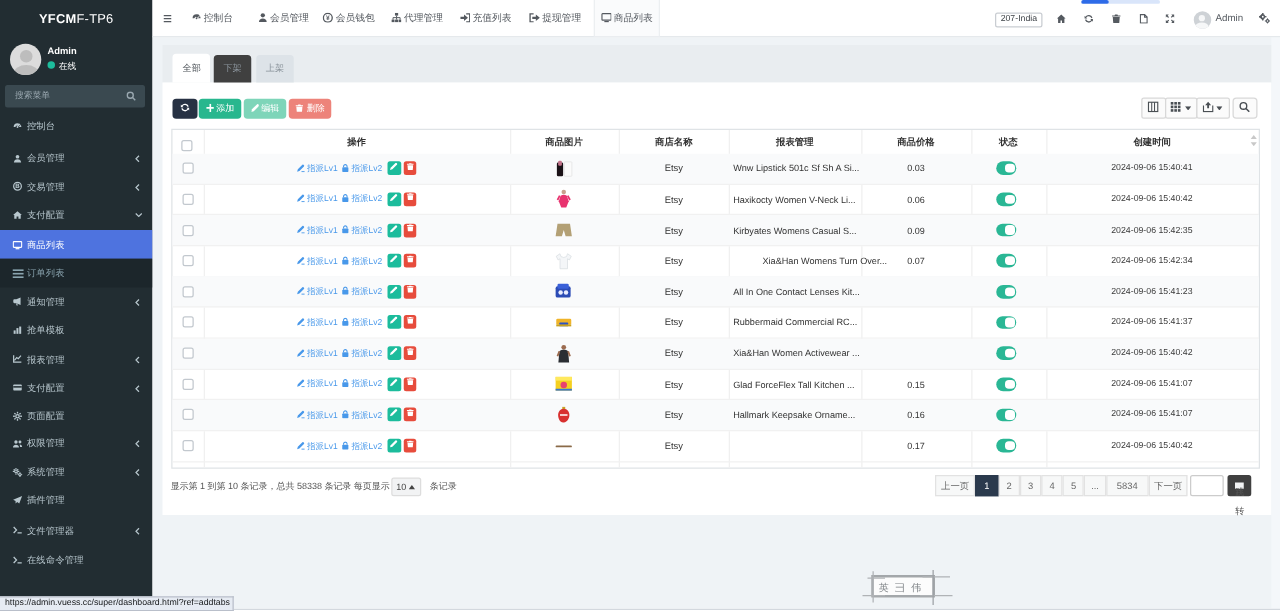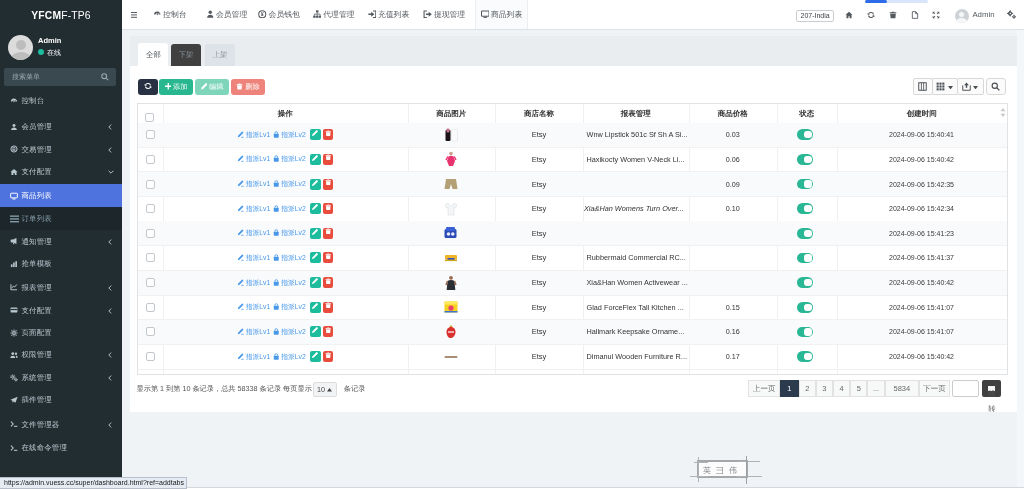--- a/index.html
+++ b/index.html
@@ -479,20 +479,21 @@
     <span style="display:inline-block;width:10.5px;height:11px;border-radius:2px;background:#e74c3c;margin-left:2px;text-align:center;line-height:10px;"><svg width="6.5" height="6.5" viewBox="0 0 12 12">
           <path d="M4.5 1h3l.5 1H11v1.3H1V2h3zM1.8 4h8.4l-.6 7H2.4z" fill="#fff"></path>
         </svg></span>
   </div>
   <div class="cc" style="left:269.5px;width:87.5px;">
       <svg width="16" height="16" viewBox="0 0 16 16">
         <path d="M3 3h10l1.5 10H9.5L8 8 6.5 13H1.5z" fill="#b3a075"></path>
       </svg>
     </div>
   <div class="cc" style="left:357px;width:88px;font-size:7.5px;">Etsy</div>
+  <div class="cc" style="left:445px;width:105.7px;justify-content:flex-start;padding-left:3.5px;white-space:nowrap;overflow:hidden;font-size:7.3px;">Kirbyates Womens Casual S...</div>
   <div class="cc" style="left:550.7px;width:88.1px;font-size:7.2px;">0.09</div>
   <div class="cc" style="left:638.8px;width:59.7px;">
       <span class="tog"></span>
     </div>
   <div class="cc" style="left:698.5px;width:170px;font-size:7px;color:#3a3a3a;">2024-09-06 15:42:35</div>
 </div>
 <div class="row" style="top:196.75px;">
   <div class="cc" style="left:0px;width:25px;">
       <span class="cb"></span>
     </div>
@@ -511,22 +512,22 @@
     <span style="display:inline-block;width:10.5px;height:11px;border-radius:2px;background:#e74c3c;margin-left:2px;text-align:center;line-height:10px;"><svg width="6.5" height="6.5" viewBox="0 0 12 12">
           <path d="M4.5 1h3l.5 1H11v1.3H1V2h3zM1.8 4h8.4l-.6 7H2.4z" fill="#fff"></path>
         </svg></span>
   </div>
   <div class="cc" style="left:269.5px;width:87.5px;">
       <svg width="16" height="16" viewBox="0 0 16 16">
         <path d="M5 2 2 4l1.5 3L5 6v8h6V6l1.5 1L14 4l-3-2a3 3 0 0 1-6 0z" fill="#f4f6f8" stroke="#d8dde2" stroke-width="0.6"></path>
       </svg>
     </div>
   <div class="cc" style="left:357px;width:88px;font-size:7.5px;">Etsy</div>
-  <div class="cc" style="left:445px;width:105.7px;justify-content:flex-start;padding-left:1px;white-space:nowrap;overflow:hidden;font-size:7.3px;font-style:italic;">Xia&amp;Han Womens Turn Over...</div>
-  <div class="cc" style="left:550.7px;width:88.1px;font-size:7.2px;">0.10</div>
+  <div class="cc" style="left:471px;width:105.7px;justify-content:flex-start;padding-left:1px;white-space:nowrap;overflow:hidden;font-size:7.3px;">Xia&amp;Han Womens Turn Over...</div>
+  <div class="cc" style="left:550.7px;width:88.1px;font-size:7.2px;">0.07</div>
   <div class="cc" style="left:638.8px;width:59.7px;">
       <span class="tog"></span>
     </div>
   <div class="cc" style="left:698.5px;width:170px;font-size:7px;color:#3a3a3a;">2024-09-06 15:42:34</div>
 </div>
 <div class="row odd" style="top:221.39999999999998px;">
   <div class="cc" style="left:0px;width:25px;">
       <span class="cb"></span>
     </div>
   <div class="cc" style="left:25px;width:244.5px;">
@@ -547,20 +548,21 @@
   </div>
   <div class="cc" style="left:269.5px;width:87.5px;">
       <svg width="16" height="16" viewBox="0 0 16 16">
         <rect x="1.5" y="4" width="12" height="9" rx="1.5" fill="#2b4bb5"></rect>
         <rect x="3" y="2" width="9" height="4" rx="1" fill="#3a60d8"></rect>
         <circle cx="5.5" cy="9" r="1.8" fill="#e8ecff"></circle>
         <circle cx="9.8" cy="9" r="1.8" fill="#e8ecff"></circle>
       </svg>
     </div>
   <div class="cc" style="left:357px;width:88px;font-size:7.5px;">Etsy</div>
+  <div class="cc" style="left:445px;width:105.7px;justify-content:flex-start;padding-left:3.5px;white-space:nowrap;overflow:hidden;font-size:7.3px;">All In One Contact Lenses Kit...</div>
   <div class="cc" style="left:638.8px;width:59.7px;">
       <span class="tog"></span>
     </div>
   <div class="cc" style="left:698.5px;width:170px;font-size:7px;color:#3a3a3a;">2024-09-06 15:41:23</div>
 </div>
 <div class="row" style="top:246.05px;">
   <div class="cc" style="left:0px;width:25px;">
       <span class="cb"></span>
     </div>
   <div class="cc" style="left:25px;width:244.5px;">
@@ -717,21 +719,20 @@
     <span style="display:inline-block;width:10.5px;height:11px;border-radius:2px;background:#e74c3c;margin-left:2px;text-align:center;line-height:10px;"><svg width="6.5" height="6.5" viewBox="0 0 12 12">
           <path d="M4.5 1h3l.5 1H11v1.3H1V2h3zM1.8 4h8.4l-.6 7H2.4z" fill="#fff"></path>
         </svg></span>
   </div>
   <div class="cc" style="left:269.5px;width:87.5px;">
       <svg width="16" height="16" viewBox="0 0 16 16">
         <rect x="1.5" y="7.3" width="13" height="1.5" rx="0.7" fill="#8a6a48"></rect>
       </svg>
     </div>
   <div class="cc" style="left:357px;width:88px;font-size:7.5px;">Etsy</div>
-  <div class="cc" style="left:445px;width:105.7px;justify-content:flex-start;padding-left:3.5px;white-space:nowrap;overflow:hidden;font-size:7.3px;">Dimanul Wooden Furniture R...</div>
   <div class="cc" style="left:550.7px;width:88.1px;font-size:7.2px;">0.17</div>
   <div class="cc" style="left:638.8px;width:59.7px;">
       <span class="tog"></span>
     </div>
   <div class="cc" style="left:698.5px;width:170px;font-size:7px;color:#3a3a3a;">2024-09-06 15:40:42</div>
 </div>
 <div class="abs" id="pginfo">显示第 1 到第 10 条记录，总共 58338 条记录 每页显示</div>
 <div class="abs" id="pgsel">10 <svg width="5" height="3.5" viewBox="0 0 6 4" style="vertical-align:0.5px;">
       <path d="M0 4h6L3 0z" fill="#444"></path>
     </svg></div>

